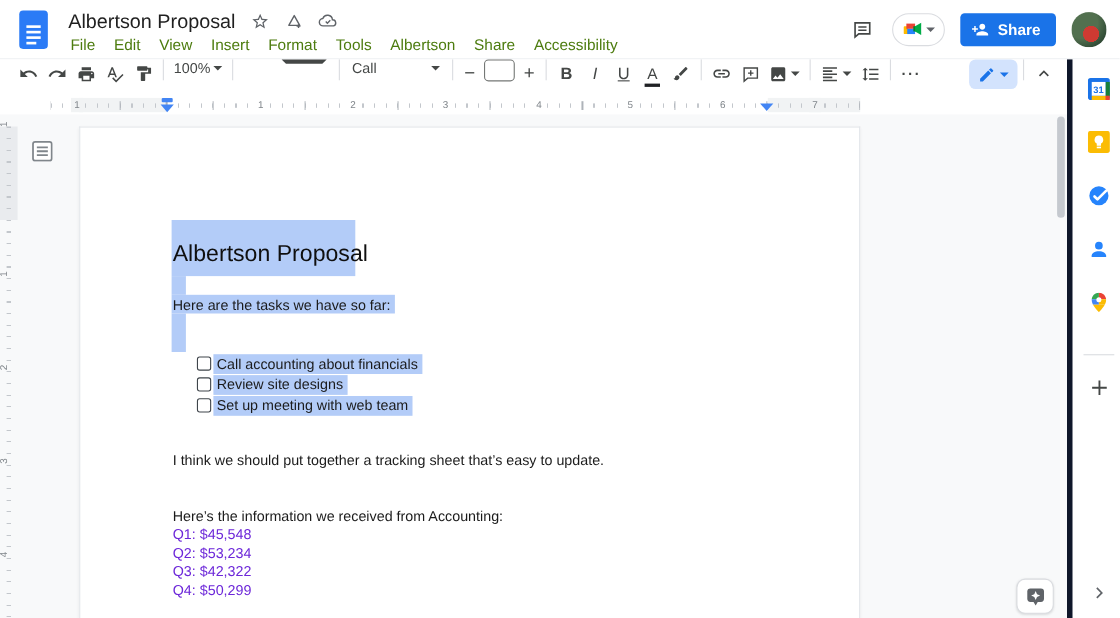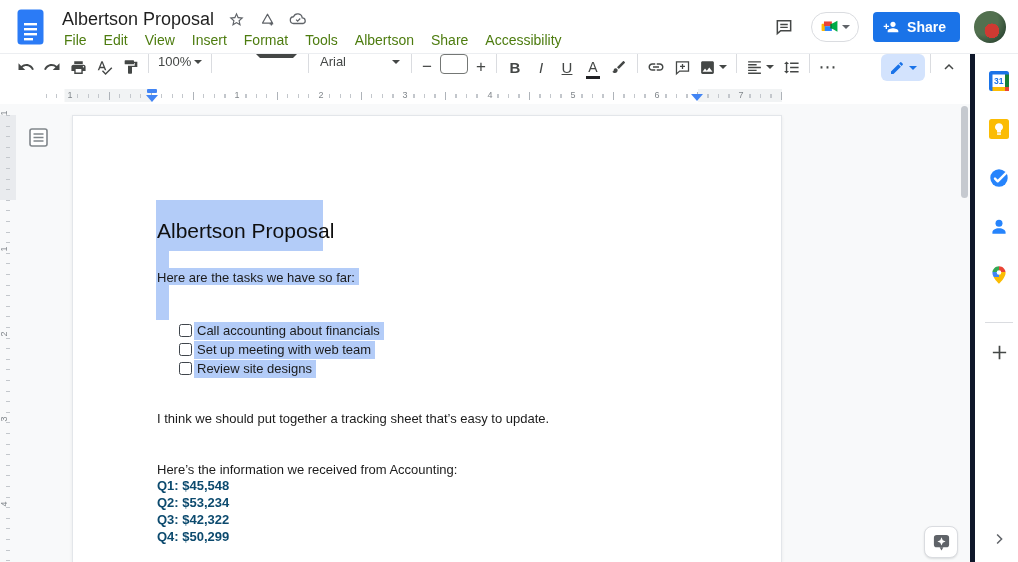--- a/index.html
+++ b/index.html
@@ -72,21 +72,21 @@
 
   .doc-heading { position:absolute; left:84px; top:103px; font-size:21px; color:#0f0f0f; white-space:nowrap; cursor:text; }
   .doc-line { position:absolute; font-size:13px; color:#1b1b1b; line-height:17px; white-space:nowrap; cursor:text; }
   .intro-line { left:84px; top:153px; }
   .checklist { position:absolute; left:106px; top:205px; }
   .check-row { display:flex; align-items:center; height:19px; }
   .checkbox { width:13px; height:13px; border:1.5px solid #3f454b; border-radius:2.5px; background:#fff; margin-right:5px; cursor:pointer; flex:none; }
   .check-label { font-size:13px; color:#1b1b1b; background:#b3ccf8; padding:1px 4px 2px 3px; margin-left:-3px; white-space:nowrap; cursor:text; }
   .para-line { left:84px; top:294px; }
   .info-line { left:84px; top:345px; }
-  .quarters { position:absolute; left:84px; top:361px; font-size:13px; color:#0c4a6e; line-height:17px; cursor:text;font-weight:bold; }
+  .quarters { position:absolute; left:84px; top:361px; font-size:13px; color:#6d28d9; line-height:17px; cursor:text; }
 
   .scroll-thumb { position:absolute; left:961px; top:2px; width:7px; height:92px; border-radius:4px; background:#c5c9cf; cursor:pointer; }
   .explore-btn { position:absolute; left:924px; top:422px; width:34px; height:32px; background:#fff; border:1px solid #dadce0; border-radius:8px; box-shadow:0 1px 2px rgba(60,64,67,.15); display:flex; align-items:center; justify-content:center; cursor:pointer; }
 
   
   .side-panel { position:absolute; left:970px; top:54px; width:48px; height:508px; background:#fff; border-left:5px solid #0f172a; }
   .sp-btn { position:absolute; left:13px; width:22px; height:22px; display:flex; align-items:center; justify-content:center; cursor:pointer; }
   .sp-div { position:absolute; left:10px; top:268px; width:28px; height:1px; background:#dadce0; }
 </style>
 </head>
@@ -191,21 +191,21 @@
         <span>100%</span>
         <span class="caret"></span>
       </span>
     <span class="t-sep"></span>
     <span class="t-styles">
         <span></span>
         <span class="caret"></span>
       </span>
     <span class="t-sep"></span>
     <span class="t-font">
-        <span>Arial</span>
+        <span>Call</span>
         <span class="caret"></span>
       </span>
     <span class="t-sep"></span>
     <span class="t-btn" style="width:20px">
         <span class="glyph" style="font-size:17px">−</span>
       </span>
     <span class="sizebox"></span>
     <span class="t-btn" style="width:20px">
         <span class="glyph" style="font-size:17px">+</span>
       </span>
@@ -322,25 +322,25 @@
       <div class="doc-heading">Albertson Proposal</div>
       <div class="doc-line intro-line">Here are the tasks we have so far:</div>
 
       <div class="checklist">
         <div class="check-row">
           <span class="checkbox"></span>
           <span class="check-label">Call accounting about financials</span>
         </div>
         <div class="check-row">
           <span class="checkbox"></span>
-          <span class="check-label">Set up meeting with web team</span>
+          <span class="check-label">Review site designs</span>
         </div>
         <div class="check-row">
           <span class="checkbox"></span>
-          <span class="check-label">Review site designs</span>
+          <span class="check-label">Set up meeting with web team</span>
         </div>
       </div>
 
       <div class="doc-line para-line">I think we should put together a tracking sheet that’s easy to update.</div>
       <div class="doc-line info-line">Here’s the information we received from Accounting:</div>
       <div class="quarters">
         <div>Q1: $45,548</div>
         <div>Q2: $53,234</div>
         <div>Q3: $42,322</div>
         <div>Q4: $50,299</div>

